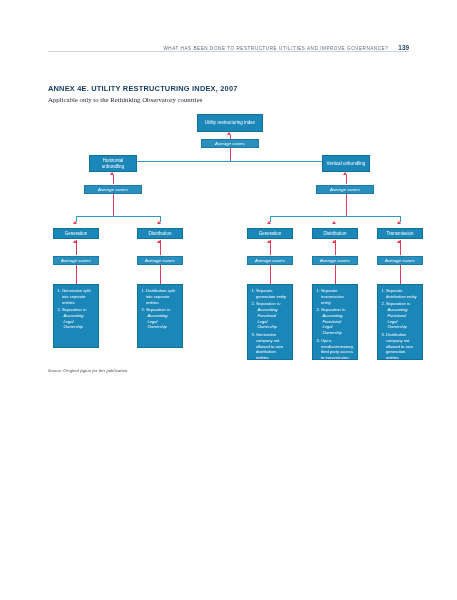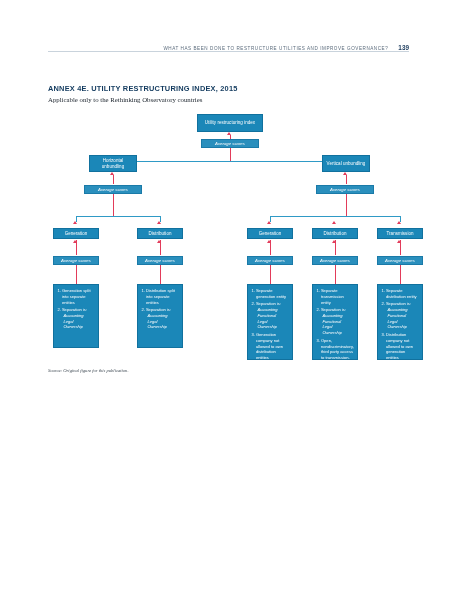--- a/index.html
+++ b/index.html
@@ -90,21 +90,21 @@
 <body>
 
 <div class="page">
 
   <div class="runhead">
     <span class="runhead-text">WHAT HAS BEEN DONE TO RESTRUCTURE UTILITIES AND IMPROVE GOVERNANCE?</span>
     <span class="runhead-page">139</span>
   </div>
   <div class="rule"></div>
 
-  <div class="annex-title">ANNEX 4E. UTILITY RESTRUCTURING INDEX, 2015</div>
+  <div class="annex-title">ANNEX 4E. UTILITY RESTRUCTURING INDEX, 2007</div>
   <div class="annex-sub">Applicable only to the Rethinking Observatory countries</div>
 
   <div class="diagram">
 
     <div class="node node-title" style="left:197px;top:114px;width:66px;height:18px;">Utility restructuring index</div>
 
     <div class="aline" style="left:229.5px;top:135px;height:9px;"></div>
     <div class="ahead" style="left:227.4px;top:132px;"></div>
 
     <div class="node node-avg" style="left:201px;top:139px;width:58px;height:9px;">Average scores</div>

